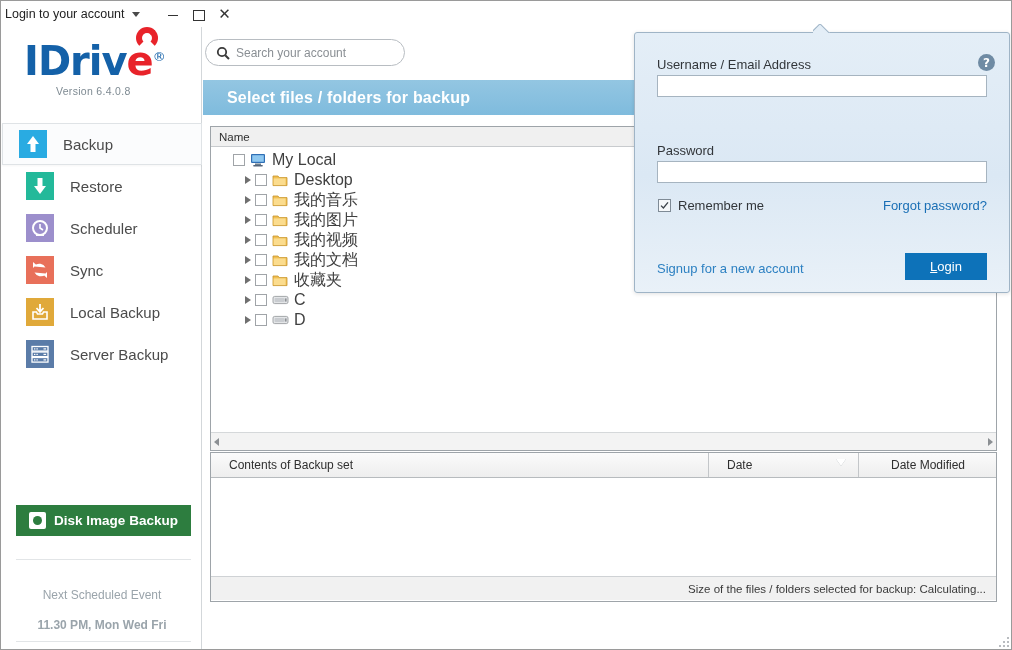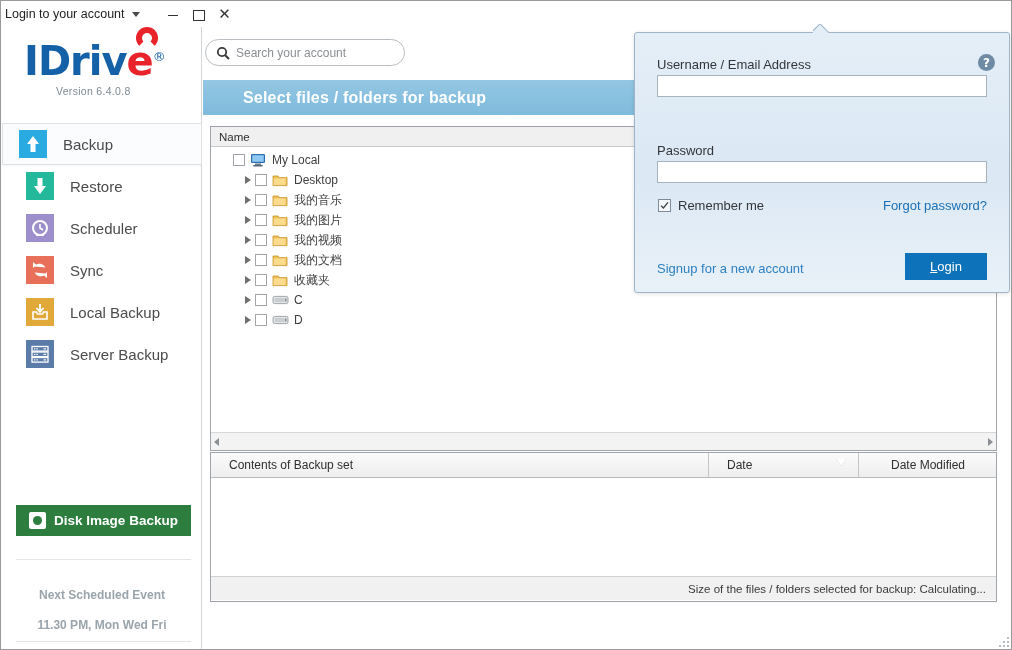--- a/index.html
+++ b/index.html
@@ -114,21 +114,21 @@
   .disk-btn .dbicon::after {
     content: ""; width: 9px; height: 9px; border-radius: 50%;
     background: #2d7d3f;
   }
   .sched-sep {
     position: absolute; left: 14px; top: 532px; width: 175px;
     height: 1px; background: #e2e5e7;
   }
   .sched-title {
     position: absolute; left: 0; top: 561px; width: 200px; text-align: center;
-    font-size: 12px; color: #9aa4ab; font-weight: bold;
+    font-size: 12px; color: #9aa4ab; font-weight: normal;
   }
   .sched-time {
     position: absolute; left: 0; top: 591px; width: 200px; text-align: center;
     font-size: 12px; color: #9aa4ab; font-weight: bold;
   }
   .sched-sep2 {
     position: absolute; left: 14px; top: 614px; width: 175px;
     height: 1px; background: #e2e5e7;
   }
 
@@ -149,38 +149,38 @@
     width: 150px; background: transparent;
     font-family: "Liberation Sans", sans-serif;
   }
   .searchbox input::placeholder { color: #8a8f94; }
 
   .banner {
     position: absolute; left: 1px; top: 53px; width: 649px; height: 35px;
     background: linear-gradient(to bottom, #93c6e2 0%, #7fbbdd 100%);
     display: flex; align-items: center;
     color: #ffffff; font-size: 16px; font-weight: bold;
-    padding-left: 40px;
+    padding-left: 24px;
     letter-spacing: 0.2px;
   }
 
   .treepanel {
     position: absolute; left: 8px; top: 99px; width: 787px; height: 325px;
     border: 1px solid #9ea4a9; background: #fff;
   }
   .tree-head {
     height: 20px; background: #f0f0f0;
     border-bottom: 1px solid #c8cbce;
     display: flex; align-items: center;
     font-size: 11.5px; color: #2f2f2f; padding-left: 8px;
   }
   .tree-body { height: 283px; overflow: hidden; padding-top: 3px; background: #fff; }
   .treerow {
     display: flex; align-items: center; height: 20px;
-    font-size: 12px; color: #404040; padding-left: 22px;
+    font-size: 16px; color: #404040; padding-left: 22px;
     cursor: default;
   }
   .treerow .expander {
     width: 14px; display: flex; align-items: center; justify-content: center;
     flex-shrink: 0;
   }
   .arrow-right {
     width: 0; height: 0;
     border-top: 4.5px solid transparent;
     border-bottom: 4.5px solid transparent;

